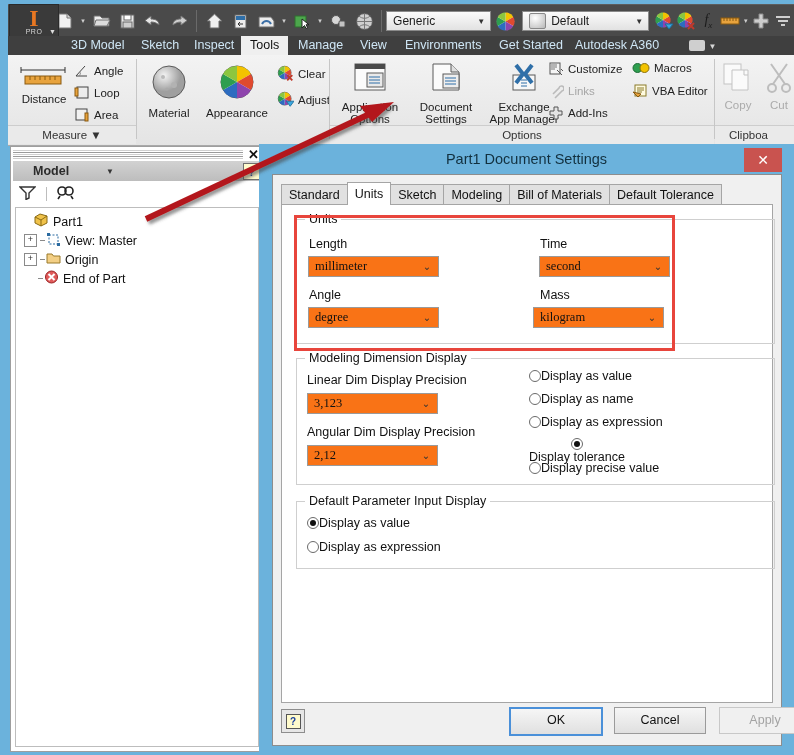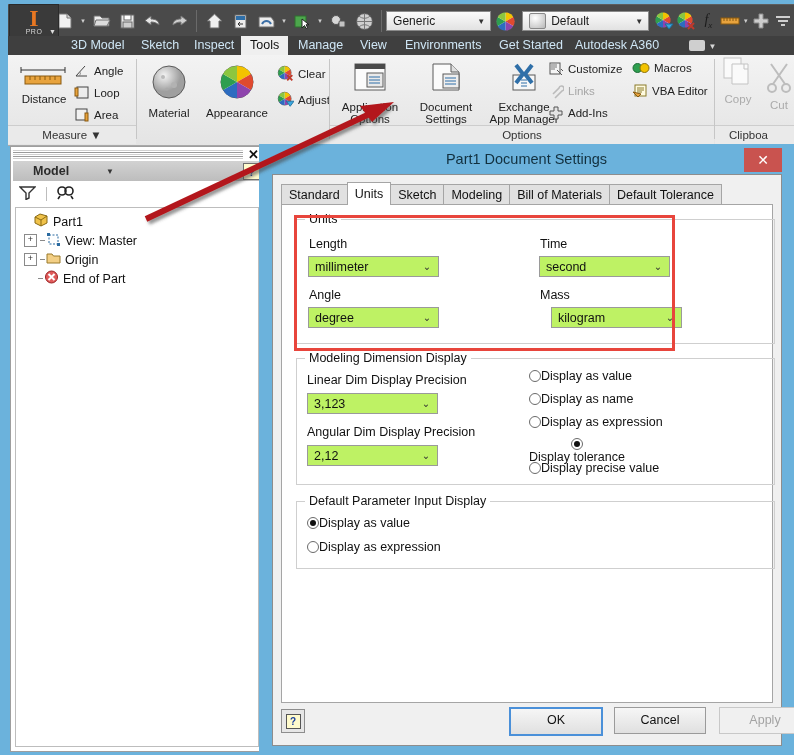--- a/index.html
+++ b/index.html
@@ -78,22 +78,22 @@
 
   .tabs{position:absolute;left:8px;top:8px;right:8px;height:22px;display:flex;align-items:flex-end;}
   .dtab{height:20px;line-height:20px;padding:0 7px;font-size:12.5px;color:#111;background:#e1e1e1;
     border:1px solid #a5a5a5;border-bottom:none;margin-right:-1px;}
   .dtab.active{background:#fff;height:22px;line-height:22px;position:relative;z-index:2;border-color:#a5a5a5;}
   .tabpage{position:absolute;left:8px;top:29px;right:8px;bottom:42px;background:#fff;border:1px solid #a5a5a5;}
 
   .gbox{position:absolute;border:1px solid #cfcfcf;}
   .glabel{position:absolute;top:-8px;left:8px;background:#fff;padding:0 4px;font-size:12.5px;color:#111;}
   .fld{font-size:12.5px;color:#111;}
-  .combo{height:21px;background:#bef264;border:1px solid #9a9a9a;display:flex;align-items:center;
-    padding-left:6px;font-size:12.5px;color:#111;box-sizing:border-box;}
+  .combo{height:21px;background:#f97316;border:1px solid #9a9a9a;display:flex;align-items:center;
+    padding-left:6px;font-size:12.5px;color:#111;box-sizing:border-box;font-family:Liberation Serif, serif;}
   .combo .arr{margin-left:auto;width:22px;height:19px;display:flex;align-items:center;justify-content:center;
     font-size:10px;color:#333;}
   .radio{display:flex;align-items:center;font-size:12.5px;color:#111;}
   .rdot{width:12px;height:12px;border:1px solid #6a6a6a;border-radius:50%;background:#fff;
     display:flex;align-items:center;justify-content:center;box-sizing:border-box;flex:0 0 auto;}
   .rdot.on::after{content:"";width:6px;height:6px;border-radius:50%;background:#111;}
 
   .redbox{position:absolute;border:3px solid #e8453c;pointer-events:none;}
 
   .dfoot{position:absolute;left:8px;right:8px;bottom:8px;height:30px;}
@@ -447,21 +447,21 @@
         </div>
       </div>
       <div class="ptitle">
         <span>Options</span>
       </div>
     </div>
     <div class="pdiv" style="left:706px;"></div>
 
     <div class="panel" style="left:707px;width:87px;">
       <div class="pbody">
-        <div class="bigbtn" style="left:0;top:0;width:46px;color:#ababab;">
+        <div class="bigbtn" style="left:0;top:6px;width:46px;color:#ababab;">
           <svg width="36" height="34" viewBox="0 0 36 34">
               <rect x="4" y="3" width="17" height="20" fill="#fafafa" stroke="#c3c3c3"></rect>
               <path d="M12 9h16v20H12z" fill="#fafafa" stroke="#c3c3c3"></path>
               <path d="M24 9v5h4" fill="none" stroke="#c3c3c3"></path>
             </svg>
           <span class="lbl">Copy</span>
         </div>
         <div class="bigbtn" style="left:44px;top:6px;width:40px;color:#ababab;">
           <svg width="32" height="34" viewBox="0 0 32 34">
               <path d="M8 3l14 20M24 3L10 23" stroke="#bdbdbd" stroke-width="2" fill="none"></path>
@@ -577,21 +577,21 @@
           <div class="combo" style="position:absolute;left:242px;top:36px;width:131px;">
             <span>second</span>
             <span class="arr">⌄</span>
           </div>
           <span class="fld" style="position:absolute;left:12px;top:68px;">Angle</span>
           <div class="combo" style="position:absolute;left:11px;top:87px;width:131px;">
             <span>degree</span>
             <span class="arr">⌄</span>
           </div>
           <span class="fld" style="position:absolute;left:243px;top:68px;">Mass</span>
-          <div class="combo" style="position:absolute;left:254px;top:87px;width:131px;">
+          <div class="combo" style="position:absolute;left:236px;top:87px;width:131px;">
             <span>kilogram</span>
             <span class="arr">⌄</span>
           </div>
         </div>
 
         <div class="gbox" style="left:14px;top:153px;width:477px;height:125px;">
           <span class="glabel">Modeling Dimension Display</span>
           <span class="fld" style="position:absolute;left:10px;top:14px;">Linear Dim Display Precision</span>
           <div class="combo" style="position:absolute;left:10px;top:34px;width:131px;">
             <span>3,123</span>

